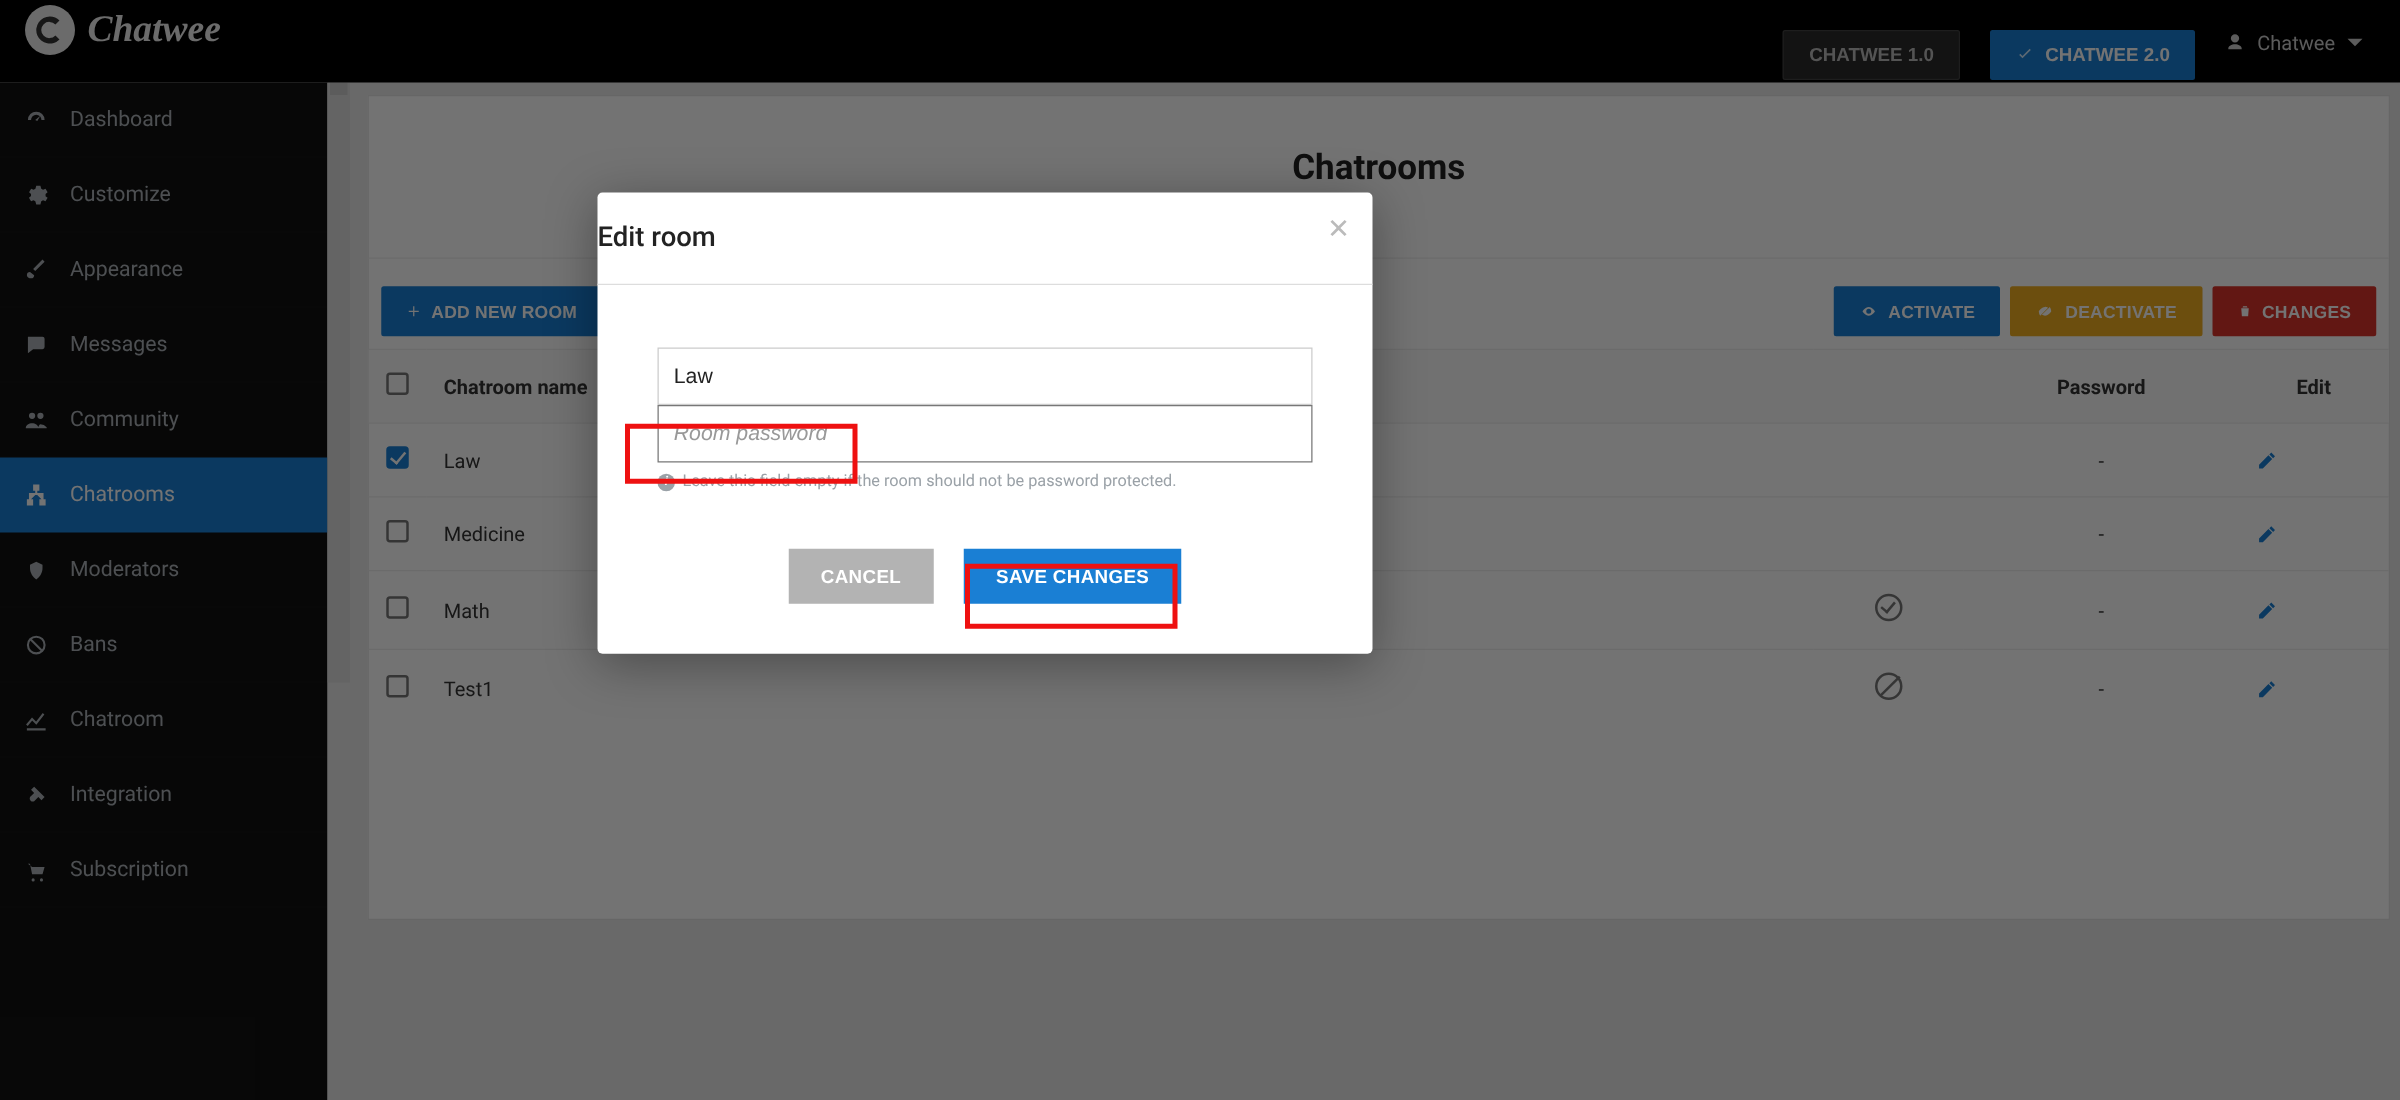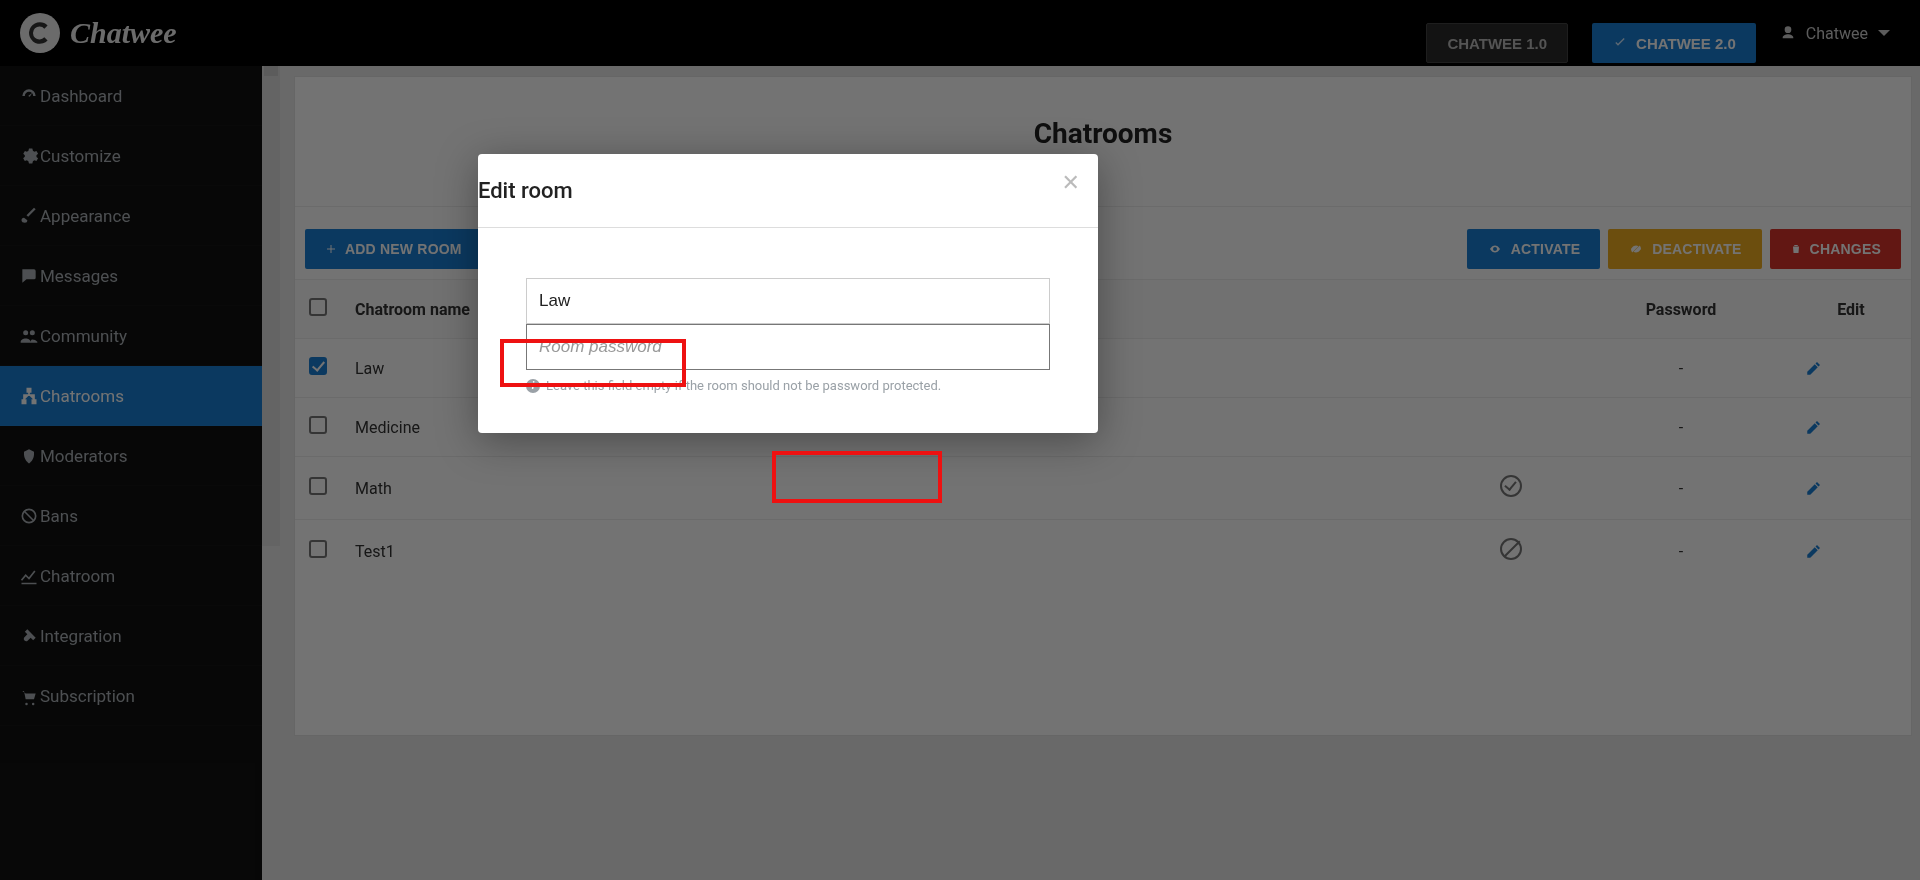--- a/index.html
+++ b/index.html
@@ -10,22 +10,22 @@
     height: 880px;
     overflow: hidden;
     position: relative;
   }
 
   
   .topbar {
     height: 66px;
     background: #000;
     display: flex;
-    align-items: center;
-    padding: 16px 20px;
+    align-items: flex-start;
+    padding: 4px 20px;
     position: relative;
     z-index: 1;
   }
   .logo {
     display: flex;
     align-items: center;
     gap: 10px;
   }
   .logo-badge {
     width: 40px; height: 40px; border-radius: 50%;
@@ -53,21 +53,21 @@
   
   .shell { display:flex; height: calc(100% - 66px); }
 
   
   .sidebar {
     width: 262px;
     background: #111;
     display:flex; flex-direction:column;
   }
   .nav-item {
-    display:flex; align-items:center; gap:0;
+    display:flex; align-items:center; gap:16px;
     height: 60px;
     padding: 0 18px;
     color: #aab0b5;
     font-size: 17px;
     cursor:pointer;
     border-bottom: 1px solid rgba(255,255,255,0.02);
   }
   .nav-item.active { background:#1a7fd4; color:#fff; }
   .nav-icon { width:22px; display:flex; justify-content:center; }
 
@@ -430,17 +430,25 @@
     <div class="field-wrap">
       <input class="field" type="text" value="Law" style="">
     </div>
     <div class="field-wrap">
       <input class="field" type="text" style="border-color: rgb(119, 119, 119);" placeholder="Room password">
     </div>
     <div class="hint">
       <span class="hint-ico">i</span>
       <span>Leave this field empty if the room should not be password protected.</span>
     </div>
+    <div class="modal-actions">
+      <button class="mbtn mbtn-cancel">
+        <span>CANCEL</span>
+      </button>
+      <button class="mbtn mbtn-save">
+        <span>SAVE CHANGES</span>
+      </button>
+    </div>
   </div>
 </div>
 
 <div class="hl-red hl-pass"></div>
 <div class="hl-red hl-save"></div>
 
 </body></html>

